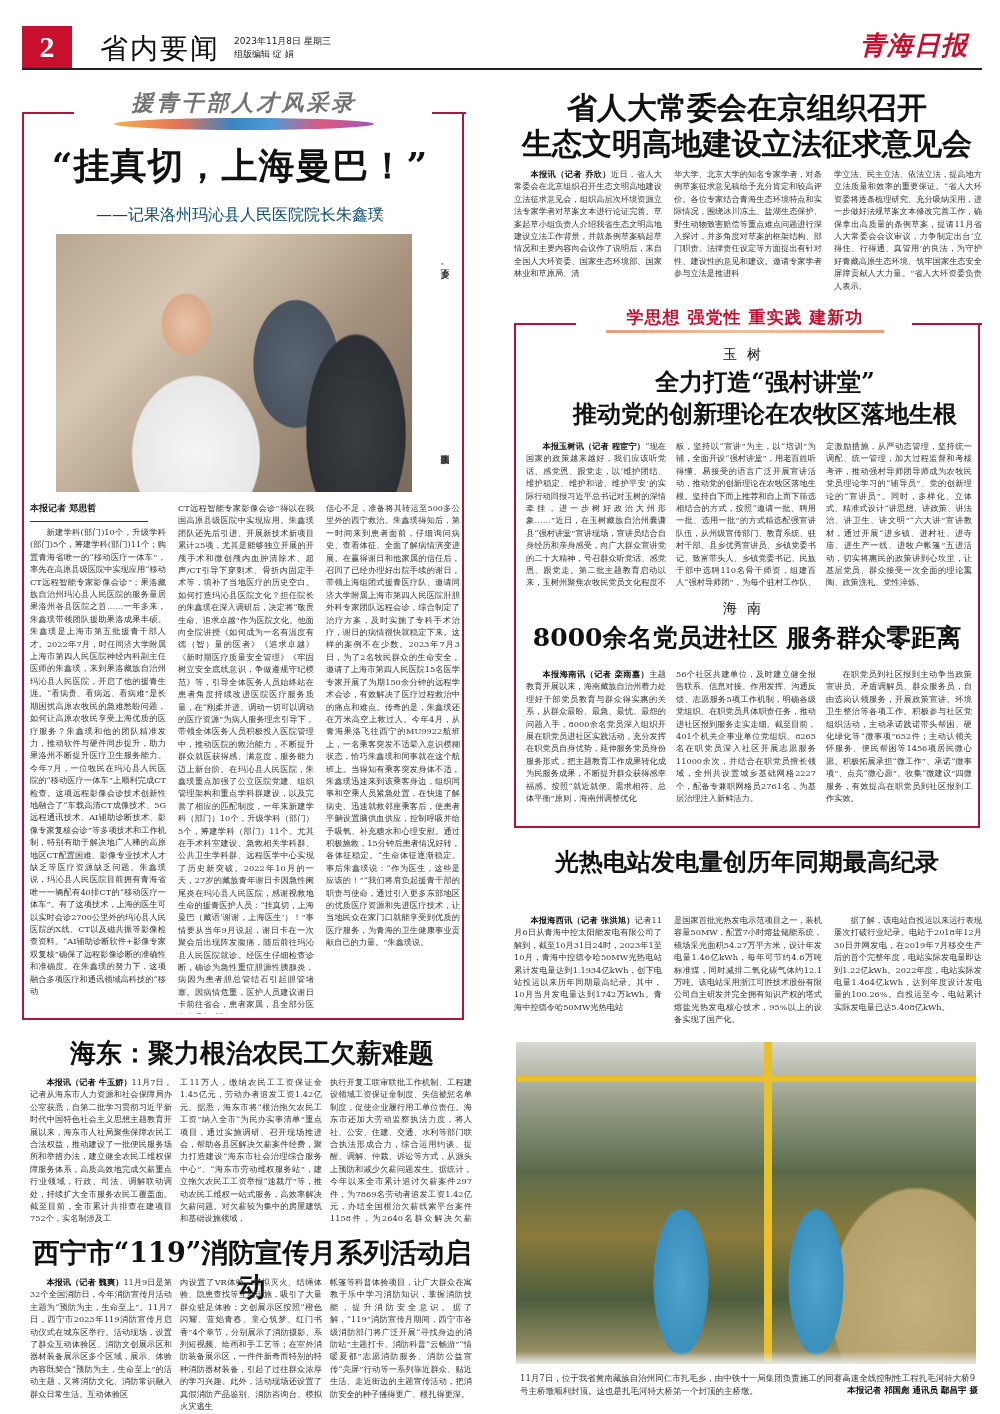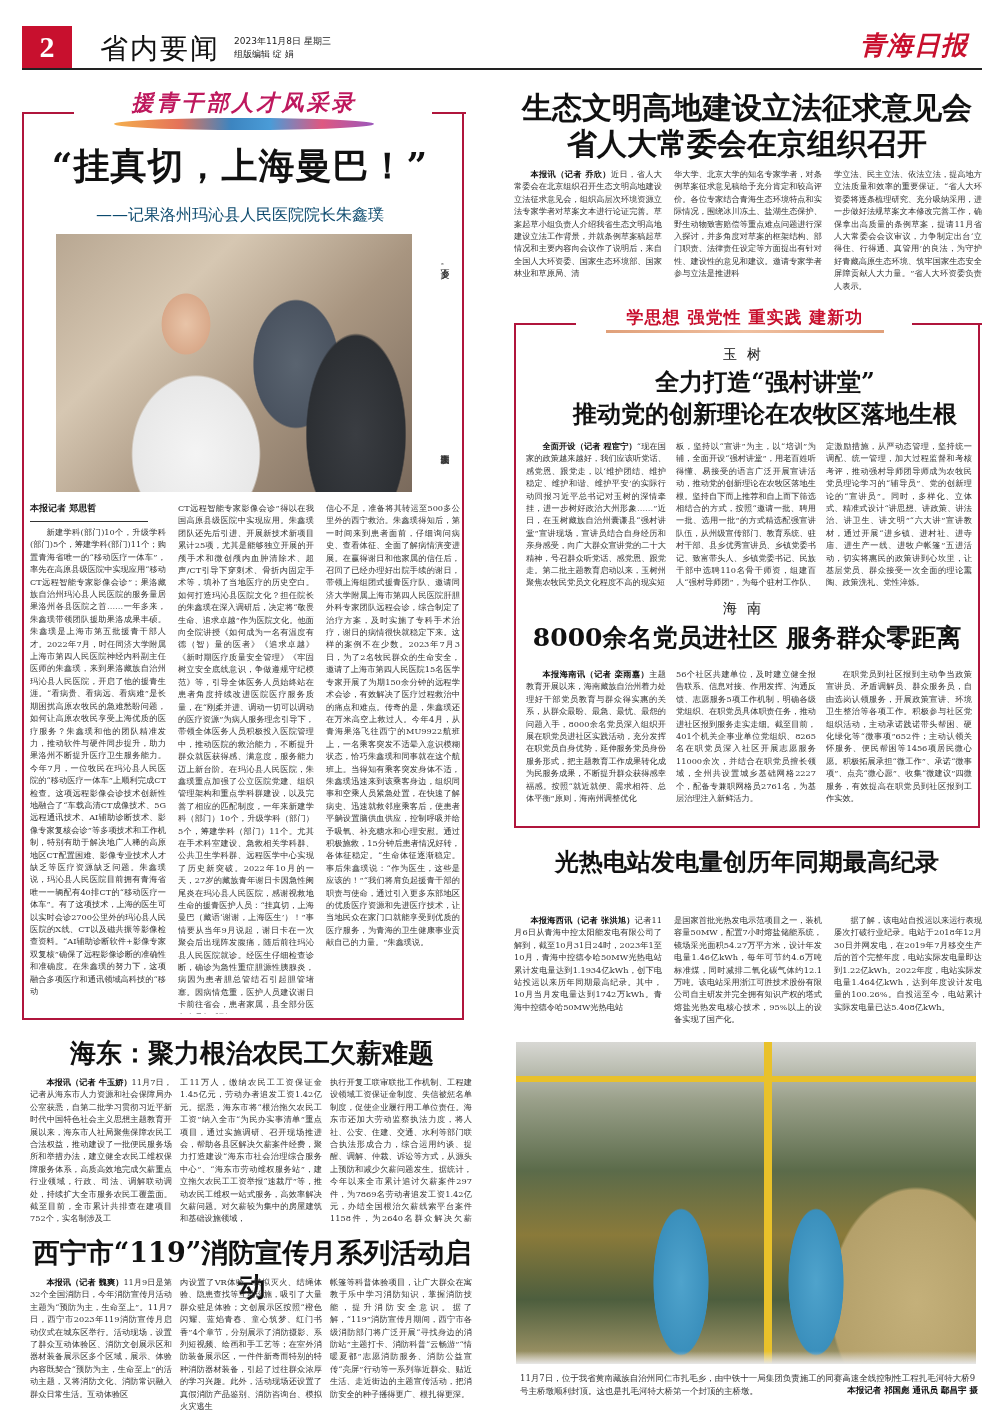--- a/index.html
+++ b/index.html
@@ -11,21 +11,21 @@
   .page-num { position: absolute; left: 0; top: 0; width: 50px; height: 42px; background: #c8102e; color: #fff; font-family: "Liberation Serif", serif; font-weight: bold; font-size: 30px; text-align: center; line-height: 42px; }
   .section-title { position: absolute; left: 78px; top: 4px; font-family: "DejaVu Sans", sans-serif; font-size: 28px; font-weight: normal; letter-spacing: 2px; color: #111; }
   .dateline { position: absolute; left: 212px; top: 9px; font-family: "DejaVu Sans", sans-serif; font-size: 9px; line-height: 13px; color: #222; }
   .logo { position: absolute; right: 14px; top: 2px; font-family: "DejaVu Serif", serif; font-style: italic; font-weight: bold; font-size: 26px; color: #c8102e; letter-spacing: 1px; }
 
   
   .feature { position: absolute; left: 22px; top: 112px; width: 442px; height: 908px; border: 2px solid #b0153c; border-top: none; }
   .feature-top-left { position: absolute; left: 22px; top: 112px; width: 52px; height: 2px; background: #b0153c; }
   .feature-top-right { position: absolute; left: 432px; top: 112px; width: 34px; height: 2px; background: #b0153c; }
   .banner { position: absolute; left: 114px; top: 88px; width: 260px; height: 44px; }
-  .banner-text { position: absolute; left: 0; top: 0; width: 260px; text-align: center; font-size: 22px; font-style: italic; font-weight: bold; color: #be185d; letter-spacing: 3px; }
+  .banner-text { position: absolute; left: 0; top: 0; width: 260px; text-align: center; font-size: 22px; font-style: italic; font-weight: bold; color: #737373; letter-spacing: 3px; }
   .banner-swoosh { position: absolute; left: 0; top: 30px; width: 260px; height: 12px; border-radius: 50%; background: linear-gradient(90deg, #f2a12e 0%, #e05a3c 25%, #1a6fb5 45%, #2a8ad0 60%, #d93a6a 80%, #8a3ab0 100%); opacity: .85; }
   .feature-headline { position: absolute; left: 40px; top: 142px; width: 400px; text-align: center; font-size: 36px; font-weight: bold; color: #111; letter-spacing: 1px; }
   .feature-subhead { position: absolute; left: 40px; top: 205px; width: 400px; text-align: center; font-family: "DejaVu Sans", sans-serif; font-size: 16px; color: #0c4a6e; }
   .feature-photo { position: absolute; left: 56px; top: 234px; width: 356px; height: 258px; background:
       radial-gradient(ellipse 40px 50px at 130px 90px, #e8c4a8 0%, #d9a98a 60%, transparent 62%),
       radial-gradient(ellipse 90px 110px at 140px 220px, #f4f4f4 0%, #e8e8e8 70%, transparent 72%),
       radial-gradient(ellipse 70px 140px at 300px 200px, #3a3d42 0%, #2c2f33 70%, transparent 72%),
       radial-gradient(ellipse 60px 90px at 240px 130px, #5a6470 0%, #4a5360 70%, transparent 72%),
       linear-gradient(135deg, #b8a792 0%, #d6c7b2 30%, #a89580 60%, #7a6a5c 100%); }
   .photo-caption-v { position: absolute; left: 438px; top: 262px; width: 12px; font-size: 9px; line-height: 11px; color: #333; writing-mode: vertical-rl; }
@@ -87,22 +87,22 @@
     <p>新建学科(部门)10个，升级学科(部门)5个，筹建学科(部门)11个；购置青海省唯一的“移动医疗一体车”，率先在高原县级医院中实现应用“移动CT远程智能专家影像会诊”；果洛藏族自治州玛沁县人民医院的服务量居果洛州各县医院之首……一年多来，朱鑫璞带领团队援助果洛成果丰硕。朱鑫璞是上海市第五批援青干部人才。2022年7月，时任同济大学附属上海市第四人民医院神经内科副主任医师的朱鑫璞，来到果洛藏族自治州玛沁县人民医院，开启了他的援青生涯。“看病贵、看病远、看病难”是长期困扰高原农牧民的急难愁盼问题，如何让高原农牧民享受上海优质的医疗服务？朱鑫璞和他的团队精准发力，推动软件与硬件同步提升，助力果洛州不断提升医疗卫生服务能力。今年7月，一位牧民在玛沁县人民医院的“移动医疗一体车”上顺利完成CT检查。这项远程影像会诊技术创新性地融合了“车载高清CT成像技术、5G远程通讯技术、AI辅助诊断技术、影像专家复核会诊”等多项技术和工作机制，特别有助于解决地广人稀的高原地区CT配置困难、影像专业技术人才缺乏等医疗资源缺乏问题。朱鑫璞说，玛沁县人民医院目前拥有青海省唯一一辆配有40排CT的“移动医疗一体车”。有了这项技术，上海的医生可以实时会诊2700公里外的玛沁县人民医院的X线、CT以及磁共振等影像检查资料。“AI辅助诊断软件+影像专家双复核”确保了远程影像诊断的准确性和准确度。在朱鑫璞的努力下，这项融合多项医疗和通讯领域高科技的“移动</p>
   </div>
 <div class="col" style="left:178px; top:502px; width:136px; height:512px;">
     <p style="text-indent:0">CT远程智能专家影像会诊”得以在我国高原县级医院中实现应用。朱鑫璞团队还先后引进、开展新技术新项目累计25项，尤其是能够独立开展的开颅手术和微创颅内血肿清除术、超声/CT引导下穿刺术、骨折内固定手术等，填补了当地医疗的历史空白。如何打造玛沁县医院文化？担任院长的朱鑫璞在深入调研后，决定将“敬畏生命、追求卓越”作为医院文化。他面向全院讲授《如何成为一名有温度有德（智）量的医者》《追求卓越》《新时期医疗质量安全管理》《牢固树立安全底线意识，争做遵规守纪模范》等，引导全体医务人员始终站在患者角度持续改进医院医疗服务质量，在“刚柔并进、调动一切可以调动的医疗资源”为病人服务理念引导下，带领全体医务人员积极投入医院管理中，推动医院的救治能力，不断提升群众就医获得感、满意度，服务能力迈上新台阶。在玛沁县人民医院，朱鑫璞重点加强了公立医院党建、组织管理架构和重点学科群建设，以及完善了相应的匹配制度，一年来新建学科（部门）10个，升级学科（部门）5个，筹建学科（部门）11个。尤其在手术科室建设、急救相关学科群、公共卫生学科群、远程医学中心实现了历史新突破。2022年10月的一天，27岁的藏族青年谢日卡因急性阑尾炎在玛沁县人民医院，感谢视救地生命的援青医护人员：“挂真切，上海曼巴（藏语‘谢谢，上海医生’）！”事情要从当年9月说起，谢日卡在一次聚会后出现阵发腹痛，随后前往玛沁县人民医院就诊。经医生仔细检查诊断，确诊为急性重症胆源性胰腺炎，病因为患者胆总管结石引起胆管堵塞。因病情危重，医护人员建议谢日卡前往省会，患者家属，县全部分医务人员都感到</p>
   </div>
 <div class="col" style="left:326px; top:502px; width:134px; height:512px;">
     <p style="text-indent:0">信心不足，准备将其转运至500多公里外的西宁救治。朱鑫璞得知后，第一时间来到患者面前，仔细询问病史、查看体征、全面了解病情演变进展。在赢得谢日和他家属的信任后，召回了已经办理好出院手续的谢日，带领上海组团式援青医疗队、邀请同济大学附属上海市第四人民医院肝胆外科专家团队远程会诊，综合制定了治疗方案，及时实施了专科手术治疗，谢日的病情很快就稳定下来。这样的案例不在少数。2023年7月3日，为了2名牧民群众的生命安全，邀请了上海市第四人民医院15名医学专家开展了为期150余分钟的远程学术会诊，有效解决了医疗过程救治中的痛点和难点。传奇的是，朱鑫璞还在万米高空上救过人。今年4月，从青海果洛飞往西宁的MU9922航班上，一名乘客突发不适晕入意识模糊状态，恰巧朱鑫璞和同事就在这个航班上。当得知有乘客突发身体不适，朱鑫璞迅速来到该乘客身边，组织同事和空乘人员紧急处置，在快速了解病史、迅速就救邻座乘客后，使患者平躺设置脑供血供应，控制呼吸并给予吸氧、补充糖水和心理安慰。通过积极施救，15分钟后患者情况好转，各体征稳定。“生命体征逐渐稳定。事后朱鑫璞说：“作为医生，这些是应该的！”“我们将肩负起援青干部的职责与使命，通过引入更多东部地区的优质医疗资源和先进医疗技术，让当地民众在家门口就能享受到优质的医疗服务，为青海的卫生健康事业贡献自己的力量。”朱鑫璞说。</p>
   </div>
 
 <div class="h-big" style="left:514px; top:90px; width:466px; font-size:30px; line-height:36px;">
+  <div>省人大常委会在京组织召开</div>
   <div>生态文明高地建设立法征求意见会</div>
-  <div>省人大常委会在京组织召开</div>
 </div>
 <div class="col" style="left:514px; top:168px; width:148px; height:130px;">
     <p><span class="lead">本报讯（记者 乔欣）</span><span>近日，省人大常委会在北京组织召开生态文明高地建设立法征求意见会，组织高层次环境资源立法专家学者对草案文本进行论证完善。草案起草小组负责人介绍我省生态文明高地建设立法工作背景，并就条例草案稿起草情况和主要内容向会议作了说明后，来自全国人大环资委、国家生态环境部、国家林业和草原局、清</span></p>
   </div>
 <div class="col" style="left:674px; top:168px; width:148px; height:130px;">
     <p style="text-indent:0">华大学、北京大学的知名专家学者，对条例草案征求意见稿给予充分肯定和较高评价。各位专家结合青海生态环境特点和实际情况，围绕冰川冻土、盐湖生态保护、野生动物致害赔偿等重点难点问题进行深入探讨，并多角度对草案的框架结构、部门职责、法律责任设定等方面提出有针对性、建设性的意见和建议。邀请专家学者参与立法是推进科</p>
   </div>
 <div class="col" style="left:834px; top:168px; width:148px; height:130px;">
     <p style="text-indent:0">学立法、民主立法、依法立法，提高地方立法质量和效率的重要保证。“省人大环资委将逐条梳理研究、充分吸纳采用，进一步做好法规草案文本修改完善工作，确保拿出高质量的条例草案，提请11月省人大常委会会议审议，力争制定出台‘立得住、行得通、真管用’的良法，为守护好青藏高原生态环境、筑牢国家生态安全屏障贡献人大力量。”省人大环资委负责人表示。</p>
   </div>
@@ -112,21 +112,21 @@
 <div class="right-box-tr"></div>
 <div class="slogan">学思想 强党性 重实践 建新功</div>
 <div class="slogan-underline"></div>
 
 <div class="region-label" style="left:514px; top:346px; width:466px;">玉树</div>
 <div class="h-big" style="left:514px; top:366px; width:466px; font-size:24px; line-height:32px;padding-left:36px;">
   <div>全力打造“强村讲堂”</div>
   <div>推动党的创新理论在农牧区落地生根</div>
 </div>
 <div class="col" style="left:526px; top:440px; width:140px; height:148px;">
-    <p><span class="lead">全面开设（记者 程宦宁）</span><span>“现在国家的政策越来越好，我们应该听党话、感党恩、跟党走，以‘维护团结、维护稳定、维护和谐、维护平安’的实际行动回报习近平总书记对玉树的深情牵挂，进一步树好政治大州形象……”近日，在玉树藏族自治州囊谦县“强村讲堂”宣讲现场，宣讲员结合自身经历和亲身感受，向广大群众宣讲党的二十大精神，号召群众听党话、感党恩、跟党走。第二批主题教育启动以来，玉树州聚焦农牧民党员文化程度不高的现实短</span></p>
+    <p><span class="lead">本报玉树讯（记者 程宦宁）</span><span>“现在国家的政策越来越好，我们应该听党话、感党恩、跟党走，以‘维护团结、维护稳定、维护和谐、维护平安’的实际行动回报习近平总书记对玉树的深情牵挂，进一步树好政治大州形象……”近日，在玉树藏族自治州囊谦县“强村讲堂”宣讲现场，宣讲员结合自身经历和亲身感受，向广大群众宣讲党的二十大精神，号召群众听党话、感党恩、跟党走。第二批主题教育启动以来，玉树州聚焦农牧民党员文化程度不高的现实短</span></p>
   </div>
 <div class="col" style="left:676px; top:440px; width:140px; height:148px;">
     <p style="text-indent:0">板，坚持以“宣讲”为主，以“培训”为辅，全面开设“强村讲堂”，用老百姓听得懂、易接受的语言广泛开展宣讲活动，推动党的创新理论在农牧区落地生根。坚持自下而上推荐和自上而下筛选相结合的方式，按照“邀请一批、聘用一批、选用一批”的方式精选配强宣讲队伍，从州级宣传部门、教育系统、驻村干部、县乡优秀宣讲员、乡镇党委书记、致富带头人、乡镇党委书记、民族干部中选聘110名骨干师资，组建百人“强村导师团”，为每个驻村工作队、村党组织书记、乡镇宣讲员等分类开展培训，明确职责、制度</p>
   </div>
 <div class="col" style="left:826px; top:440px; width:146px; height:148px;">
     <p style="text-indent:0">定激励措施，从严动态管理，坚持统一调配、统一管理，加大过程监督和考核考评，推动强村导师团导师成为农牧民党员理论学习的“辅导员”、党的创新理论的“宣讲员”。同时，多样化、立体式、精准式设计“讲思想、讲政策、讲法治、讲卫生、讲文明”“六大讲”宣讲教材，通过开展“进乡镇、进村社、进寺庙、进生产一线、进牧户帐篷”五进活动，切实将惠民的政策讲到心坎里，让基层党员、群众接受一次全面的理论熏陶、政策洗礼、党性淬炼。</p>
   </div>
 
 <div class="region-label" style="left:514px; top:600px; width:466px;">海南</div>
 <div class="h-big" style="left:514px; top:622px; width:466px; font-size:25px; line-height:32px;">8000余名党员进社区 服务群众零距离</div>

